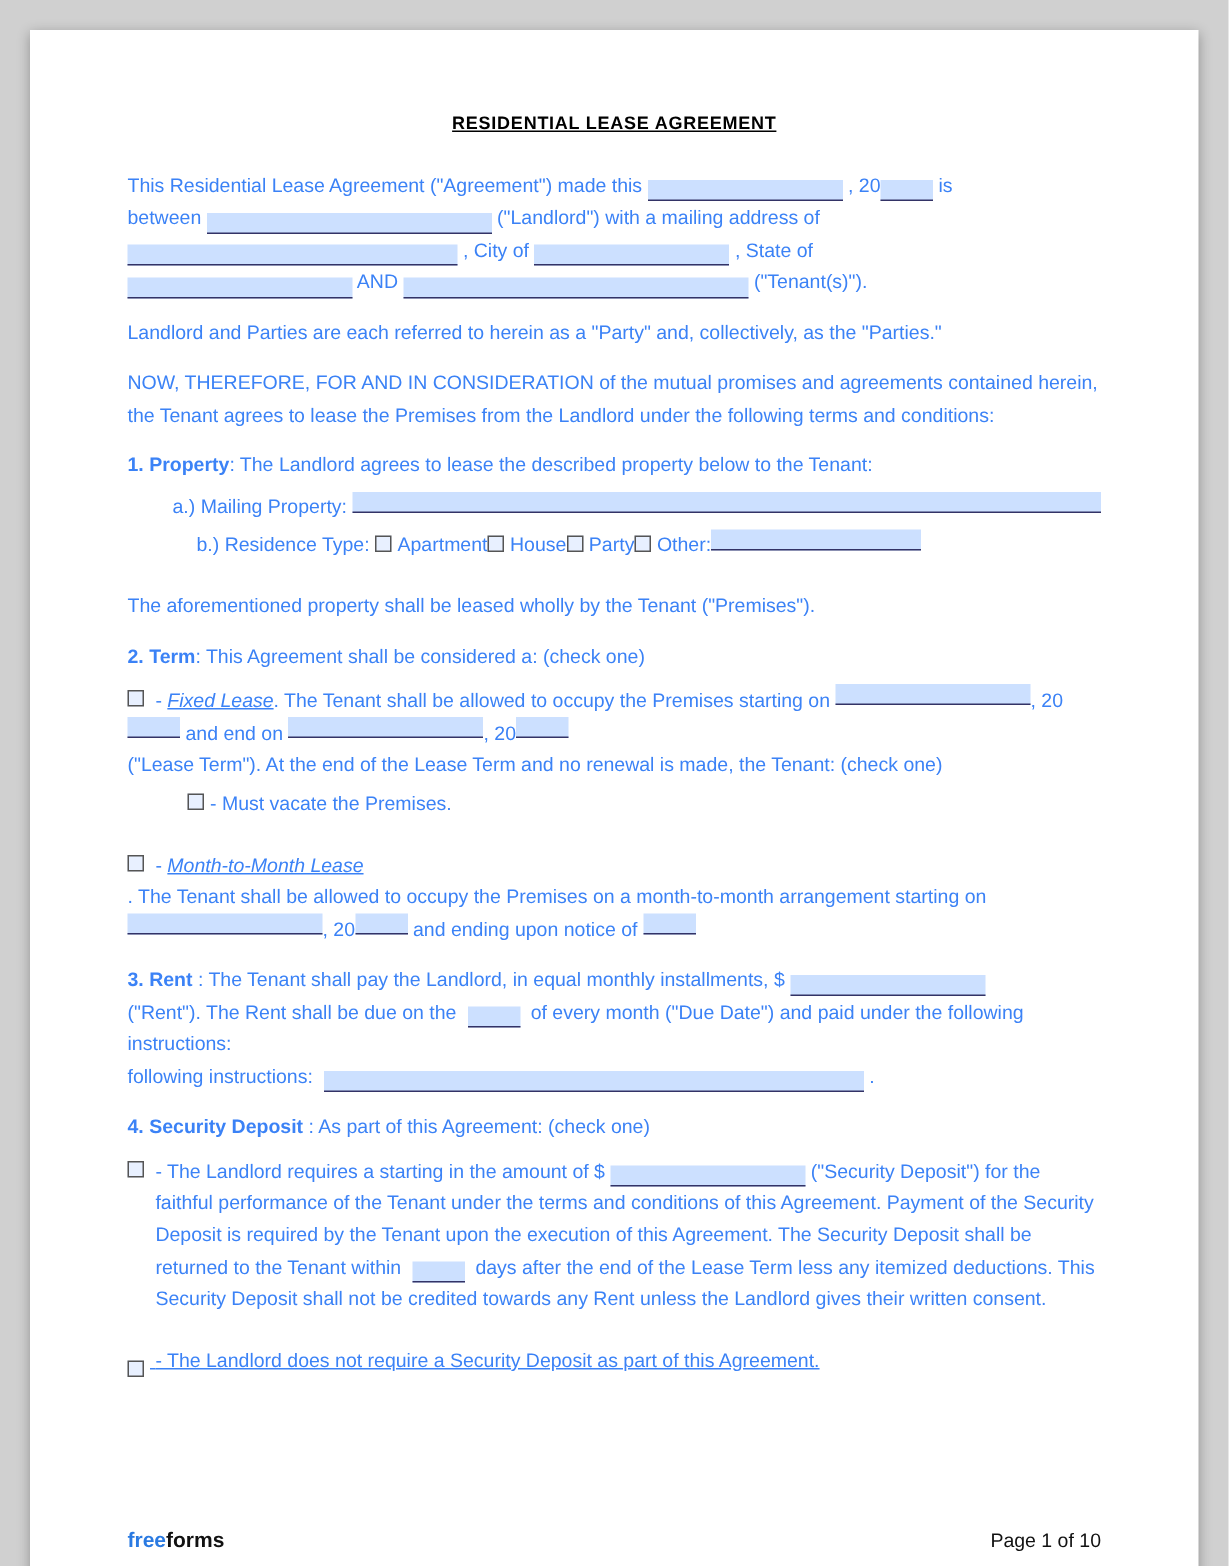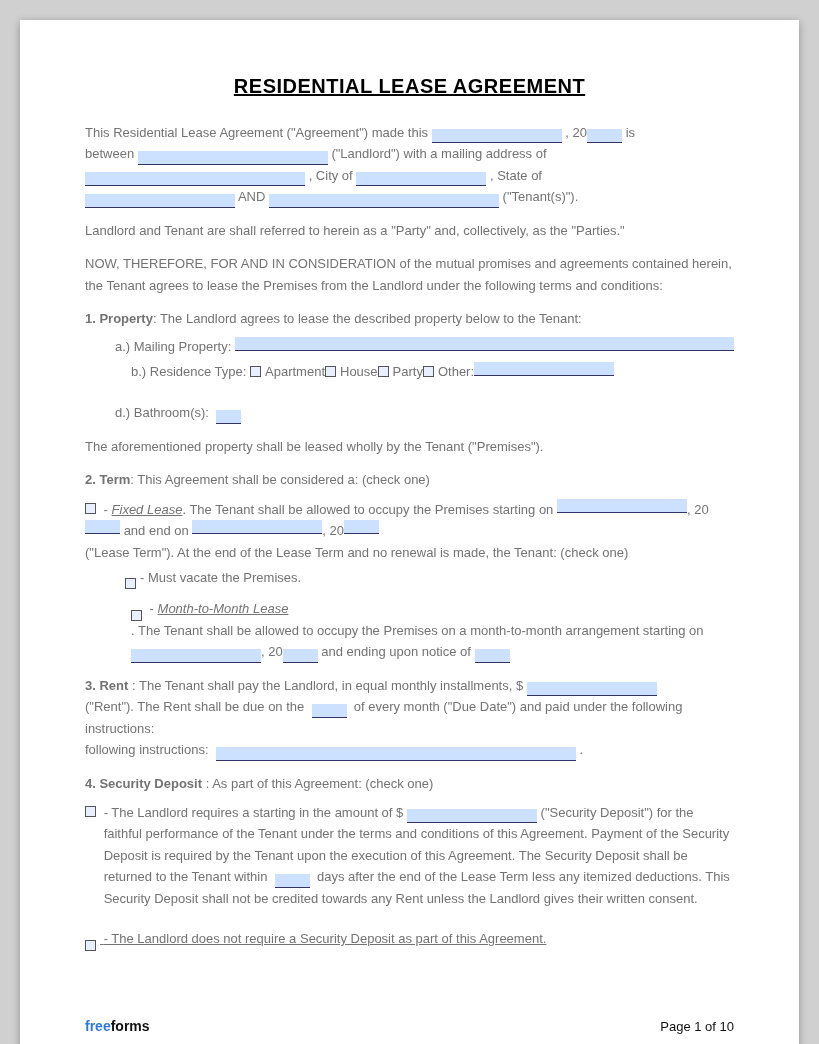--- a/index.html
+++ b/index.html
@@ -16,28 +16,28 @@
       background: #fff;
       width: 819px;
       min-height: 1044px;
       padding: 55px 65px 60px 65px;
       position: relative;
       box-shadow: 0 2px 8px rgba(0,0,0,0.3);
     }
     .title {
       text-align: center;
       font-weight: bold;
-      font-size: 20px;
+      font-size: 12px;
       text-decoration: underline;
       margin-bottom: 24px;
       letter-spacing: 0.5px;
     }
     .body-text {
       line-height: 1.6;
-      color: #737373;
+      color: #3b82f6;
     }
     .para {
       margin-bottom: 12px;
       line-height: 1.65;
     }
     .underline-field {
       display: inline-block;
       border-bottom: 1px solid #000;
       min-width: 80px;
       height: 14px;
@@ -107,21 +107,21 @@
     <span>, City of</span>
     <span class="underline-field field-blue field-medium"></span>
     <span>, State of</span><br>
     <span class="underline-field field-blue" style="min-width:150px;"></span>
     <span>AND</span>
     <span class="underline-field field-blue" style="min-width:230px;"></span>
     <span>("Tenant(s)").</span>
   </div>
 
   <div class="para body-text">
-    <span>Landlord and Tenant are shall referred to herein as a "Party" and, collectively, as the "Parties."</span>
+    <span>Landlord and Parties are each referred to herein as a "Party" and, collectively, as the "Parties."</span>
   </div>
 
   <div class="para body-text">
     <span>NOW, THEREFORE, FOR AND IN CONSIDERATION of the mutual promises and agreements contained herein, the Tenant agrees to lease the Premises from the Landlord under the following terms and conditions:</span>
   </div>
 
   <div class="para body-text">
     <span class="section-heading">1. Property</span><span>: The Landlord agrees to lease the described property below to the Tenant:</span>
     <div class="indent1" style="margin-top:6px;">
 
@@ -133,57 +133,53 @@
       <div style="display:flex; align-items:baseline; flex-wrap:wrap; margin-bottom:20px;padding-left:16px;">
         <span>b.)  Residence Type:</span>&nbsp;
         <span class="cb"></span><span> Apartment </span>
         <span class="cb"></span><span> House </span>
         <span class="cb"></span><span> Party </span>
         <span class="cb"></span><span> Other: </span>
         <span class="underline-field field-blue" style="min-width:140px;"></span>
       </div>
 
 
-      <div style="margin-bottom:4px;">
-        <span>d.)  Bathroom(s):</span>&nbsp;
-        <span class="underline-field field-blue field-tiny"></span>
-      </div>
     </div>
   </div>
 
   <div class="para body-text">
     <span>The aforementioned property shall be leased wholly by the Tenant ("Premises").</span>
   </div>
 
   <div class="para body-text">
     <span class="section-heading">2. Term</span><span>: This Agreement shall be considered a: (check one)</span>
 
     
-    <div style="margin-top:8px; margin-bottom:10px;">
+    <div style="margin-top:8px; margin-bottom:20px;">
       <div style="display:flex; align-items:flex-start; flex-wrap:wrap; line-height:1.65;">
         <span class="cb" style="margin-top:3px;"></span>
         <span>&nbsp;- <span class="italic-underline">Fixed Lease</span></span>
         <span>. The Tenant shall be allowed to occupy the Premises starting on</span>&nbsp;
         <span class="underline-field field-blue field-medium"></span>
         <span>, 20</span><span class="underline-field field-blue field-xshort"></span>
         &nbsp;<span>and end on</span>&nbsp;
         <span class="underline-field field-blue field-medium"></span>
         <span>, 20</span><span class="underline-field field-blue field-xshort"></span>
         <span>("Lease Term"). At the end of the Lease Term and no renewal is made, the Tenant: (check one)</span>
       </div>
 
-      <div class="sub-checkbox" style="display:flex; align-items:flex-end; margin-top:4px;">
+      <div class="sub-checkbox" style="display:flex; align-items:flex-start; margin-top:4px;">
         <span class="cb" style="margin-top:3px; flex-shrink:0;"></span>
         <span>- Must vacate the Premises.</span>
       </div>
     </div>
 
     
     <div style="margin-top:8px;">
-      <div style="display:flex; align-items:flex-end; flex-wrap:wrap; line-height:1.65;margin-left:46px;">
+      <div style="display:flex; align-items:flex-start; flex-wrap:wrap; line-height:1.65;">
         <span class="cb" style="margin-top:3px;"></span>
         <span>&nbsp;- <span class="italic-underline">Month-to-Month Lease</span></span>
         <span>. The Tenant shall be allowed to occupy the Premises on a month-to-month arrangement starting on</span>&nbsp;
         <span class="underline-field field-blue field-medium"></span>
         <span>, 20</span><span class="underline-field field-blue field-xshort"></span>
         &nbsp;<span>and ending upon notice of</span>&nbsp;
         <span class="underline-field field-blue field-xshort"></span>
         &nbsp;
       </div>
     </div>

